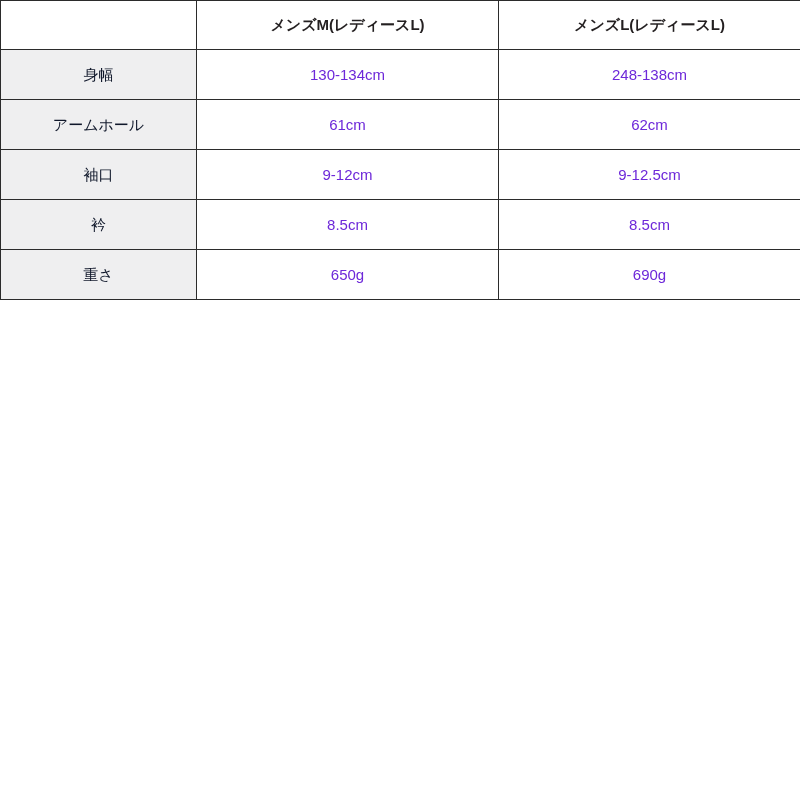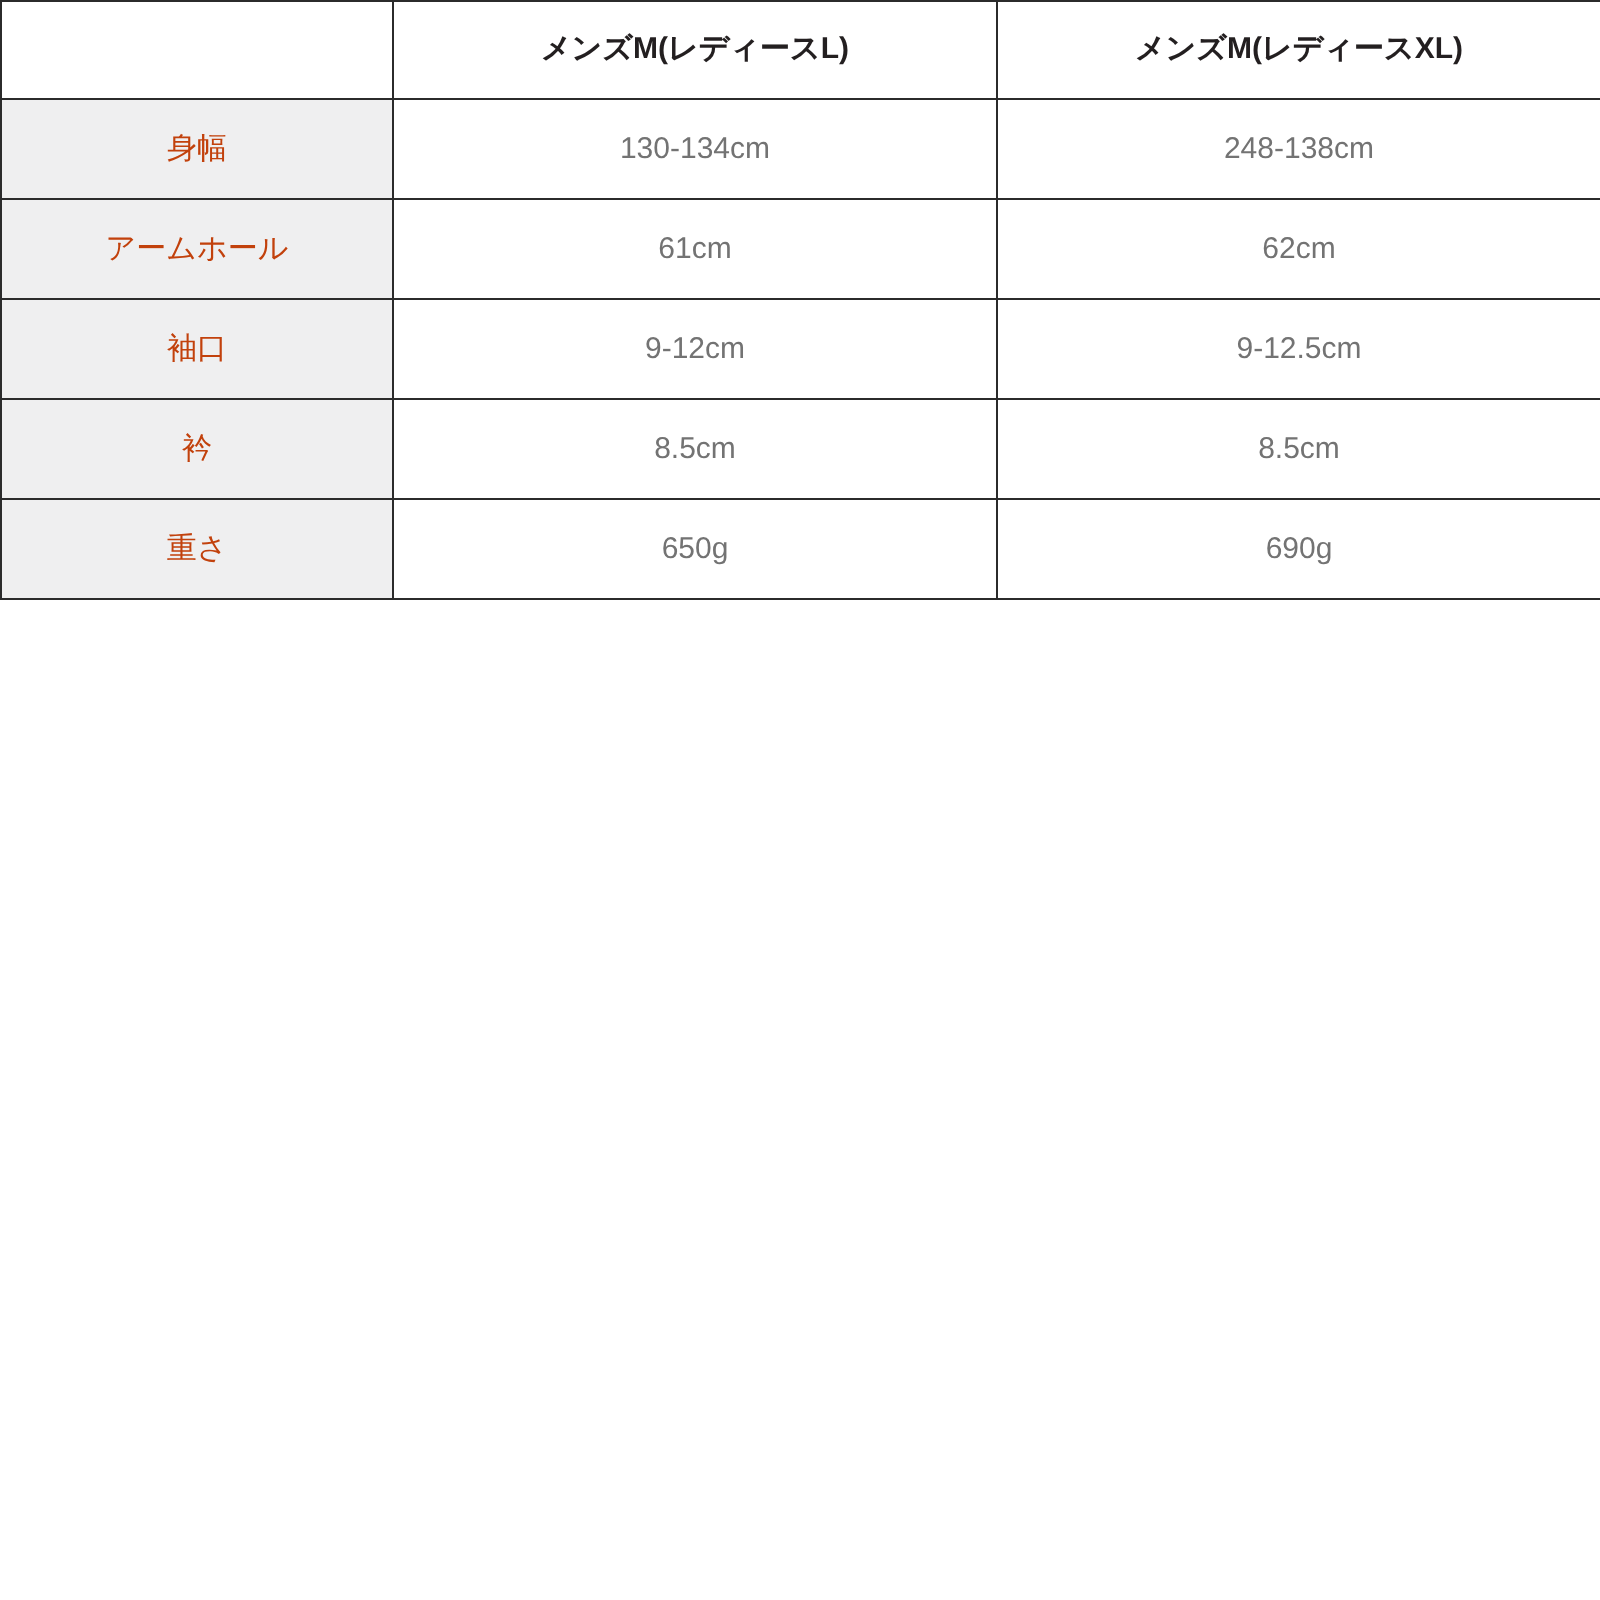--- a/index.html
+++ b/index.html
@@ -55,47 +55,47 @@
   }
   tr.head th.corner {
     border-left: 1px solid #2b2b2b;
     border-top: 1px solid #2b2b2b;
     background: #ffffff;
   }
   
   td.rowlabel {
     background: #efeff0;
     font-size: 15px;
-    color: #c2410c;
+    color: #0f172a;
   }
   td.value {
     background: #ffffff;
     font-size: 15px;
-    color: #737373;
+    color: #6d28d9;
   }
   .spacer {
     height: 362px;
     background: #ffffff;
   }
 </style>
 </head>
 <body>
 
 <div class="sheet">
   <table class="size-table">
     <colgroup>
       <col class="c0">
       <col class="c1">
       <col class="c2">
     </colgroup>
     <thead>
       <tr class="head">
         <th class="corner"></th>
         <th>メンズM(レディースL)</th>
-        <th>メンズM(レディースXL)</th>
+        <th>メンズL(レディースL)</th>
       </tr>
     </thead>
     <tbody>
       <tr>
         <td class="rowlabel">身幅</td>
         <td class="value">130-134cm</td>
         <td class="value">248-138cm</td>
       </tr>
       <tr>
         <td class="rowlabel">アームホール</td>

